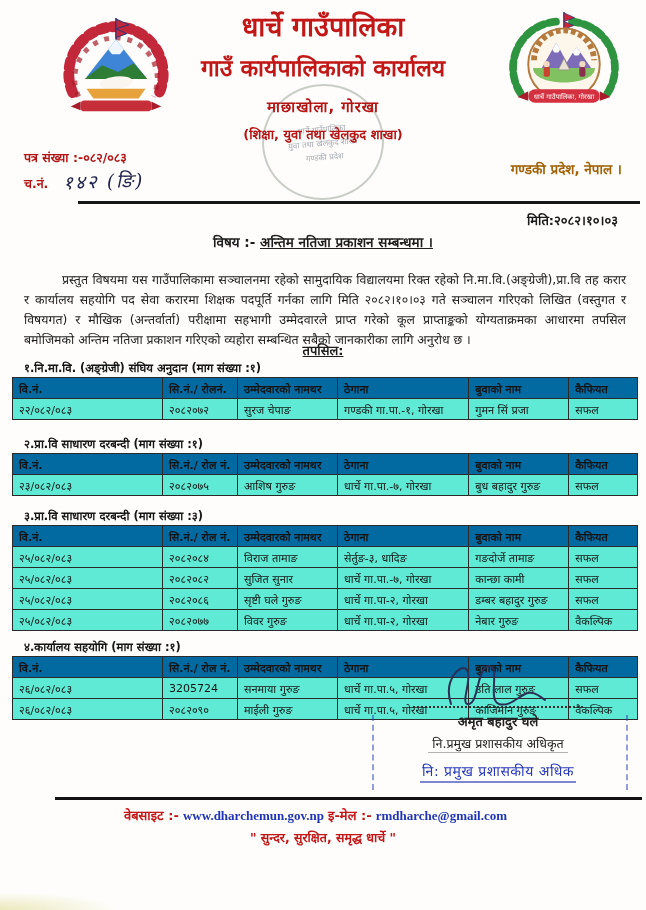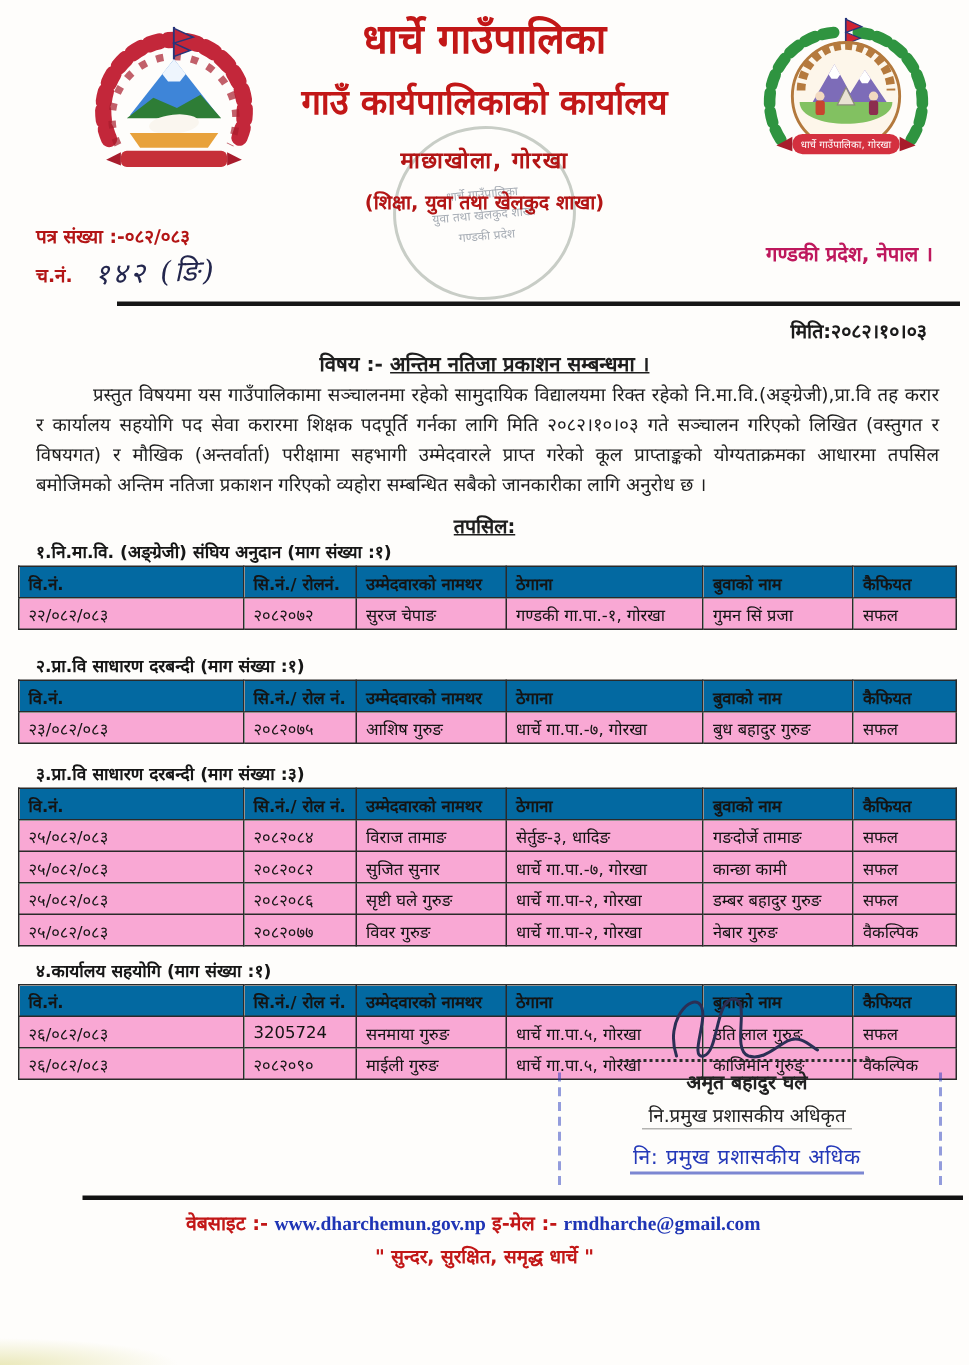--- a/index.html
+++ b/index.html
@@ -27,41 +27,41 @@
   }
   .hstamp span{font-size:8px;color:rgba(60,75,95,.55);white-space:nowrap;transform:rotate(2deg);}
   
   .patra{position:absolute;left:24px;top:149px;font-size:12.5px;font-weight:bold;color:#b31515;}
   .chalani{position:absolute;left:24px;top:168px;font-size:12.5px;font-weight:bold;color:#b31515;}
   .chalani .hand{
     display:inline-block;font-family:"DejaVu Serif",serif;font-style:italic;
     font-size:19px;color:#23264d;font-weight:normal;transform:rotate(-2deg);
     margin-left:10px;letter-spacing:2px;
   }
-  .province{position:absolute;right:24px;top:160px;font-size:13.5px;font-weight:bold;color:#be185d;}
+  .province{position:absolute;right:24px;top:160px;font-size:13.5px;font-weight:bold;color:#a16207;}
   .rule-top{position:absolute;left:78px;right:6px;top:201px;height:3px;background:#161616;}
   .datemiti{position:absolute;right:28px;top:211px;font-size:13px;font-weight:bold;color:#1b1b1b;}
   .subject{position:absolute;left:0;right:0;top:233px;text-align:center;font-size:13.5px;font-weight:bold;}
   .subject .u{text-decoration:underline;}
   .bodytext{
-    position:absolute;left:24px;right:20px;top:253px;font-size:12.4px;line-height:1.6;
+    position:absolute;left:24px;right:20px;top:270px;font-size:12.4px;line-height:1.6;
     text-align:justify;text-indent:38px;color:#1d1d1d;
   }
   .tapasil{position:absolute;left:0;right:0;top:341px;text-align:center;
     font-size:13px;font-weight:bold;text-decoration:underline;}
   
   .sections{position:absolute;left:12px;right:8px;top:357px;}
   .sec-title{font-size:11.5px;font-weight:bold;color:#161616;margin:3px 0 2px 12px;}
   table.res{width:100%;border-collapse:collapse;table-layout:fixed;}
   table.res th,table.res td{
     border:1.5px solid #2a2a2a;font-size:11px;padding:2.5px 6px;
     text-align:left;white-space:nowrap;overflow:hidden;color:#141414;
   }
   table.res th{background:#0369a1;font-weight:bold;}
-  table.res td{background:#f9a8d4;}
+  table.res td{background:#5eead4;}
   .c1{width:24%}.c2{width:12%}.c3{width:16%}.c4{width:21%}.c5{width:16%}.c6{width:11%}
   .gap14{height:13px}.gap10{height:9px}.gap6{height:5px}
   
   .sig{position:absolute;right:28px;top:660px;width:240px;text-align:center;z-index:2;}
   .sig svg{display:block;margin:0 auto;}
   .sig .dots{border-bottom:2px dotted #2b2b2b;width:170px;margin:-6px auto 4px auto;}
   .sig-name{font-size:13px;font-weight:bold;color:#222;}
   .sig-desig{font-size:12.5px;color:#222;margin-top:5px;border-bottom:1px solid rgba(40,40,40,.35);display:inline-block;padding:0 4px;}
   .sig-stamp{
     margin-top:8px;font-size:14px;font-weight:normal;color:#2438b8;

